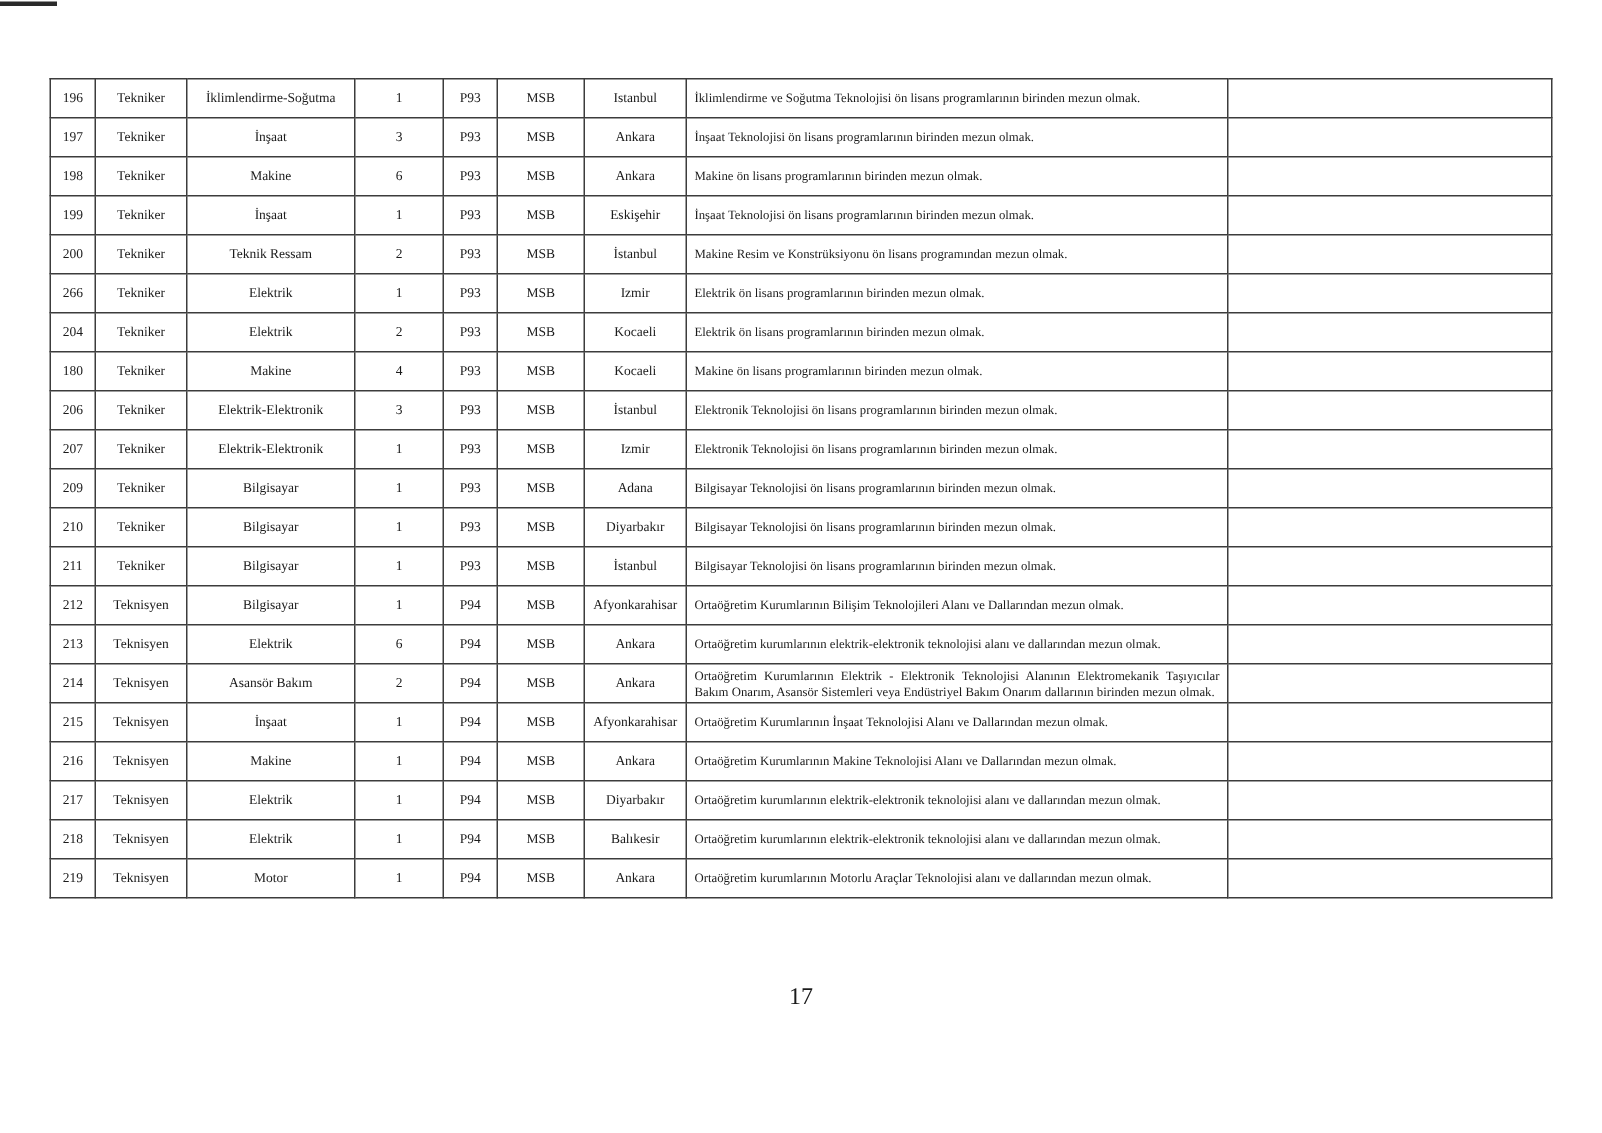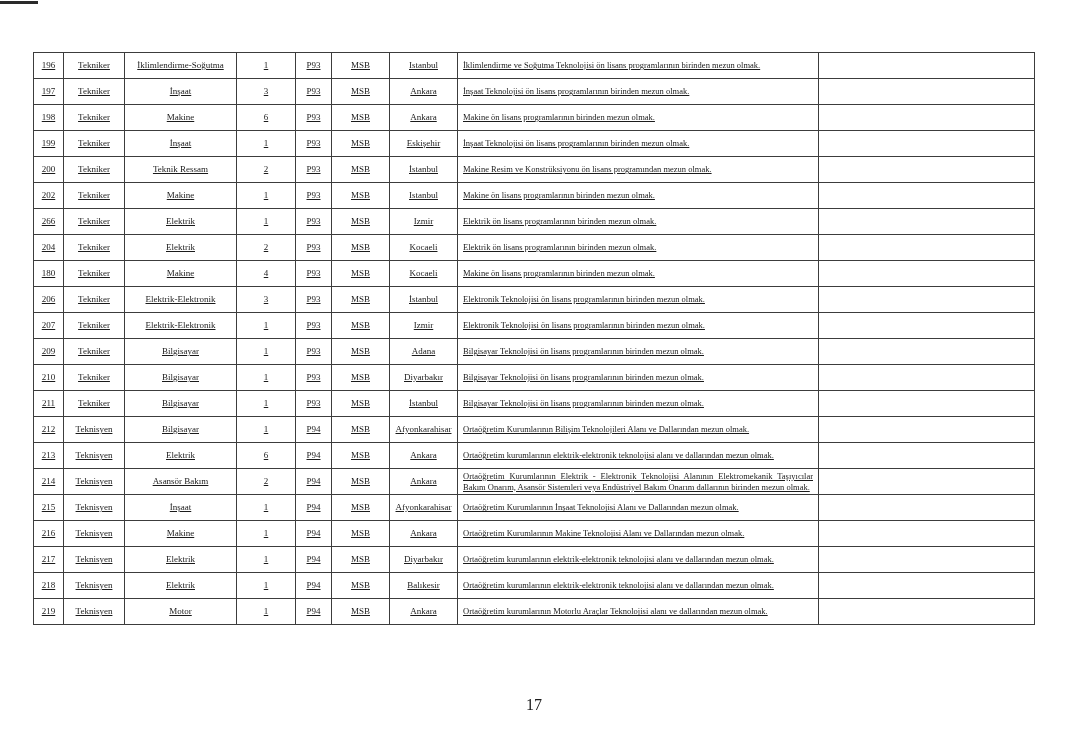--- a/index.html
+++ b/index.html
@@ -39,34 +39,33 @@
     padding: 2px 4px;
     font-size: 9px;
     line-height: 1.25;
     text-align: center;
     vertical-align: middle;
     overflow: hidden;
     word-wrap: break-word;
   }
   table.doc-table tr {
     height: 26px;
-    text-decoration: underline;
   }
   table.doc-table td.req-cell {
     text-align: justify;
     font-size: 8.5px;
     padding: 2px 5px;
   }
   table.doc-table td.note-cell {
     background: #ffffff;
   }
   .page-number {
     position: absolute;
     left: 0;
-    top: 696px;
+    top: 656px;
     width: 100%;
     text-align: center;
     font-size: 16px;
     color: #1b1b1b;
   }
 </style>
 </head>
 <body>
 
 <div class="page-edge-artifact"></div>
@@ -134,31 +133,20 @@
     <td>Tekniker</td>
     <td>Teknik Ressam</td>
     <td>2</td>
     <td>P93</td>
     <td>MSB</td>
     <td>İstanbul</td>
     <td class="req-cell">Makine Resim ve Konstrüksiyonu ön lisans programından mezun olmak.</td>
     <td class="note-cell"></td>
   </tr>
         <tr>
-    <td>202</td>
-    <td>Tekniker</td>
-    <td>Makine</td>
-    <td>1</td>
-    <td>P93</td>
-    <td>MSB</td>
-    <td>Istanbul</td>
-    <td class="req-cell">Makine ön lisans programlarının birinden mezun olmak.</td>
-    <td class="note-cell"></td>
-  </tr>
-        <tr>
     <td>266</td>
     <td>Tekniker</td>
     <td>Elektrik</td>
     <td>1</td>
     <td>P93</td>
     <td>MSB</td>
     <td>Izmir</td>
     <td class="req-cell">Elektrik ön lisans programlarının birinden mezun olmak.</td>
     <td class="note-cell"></td>
   </tr>

